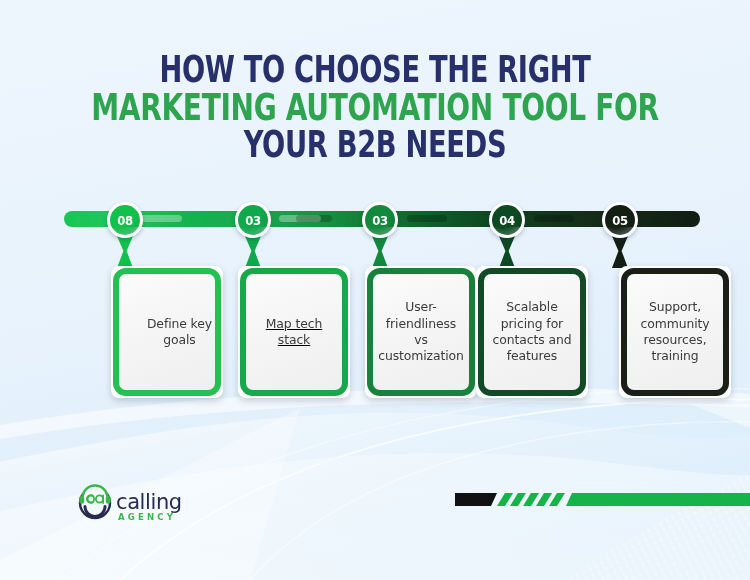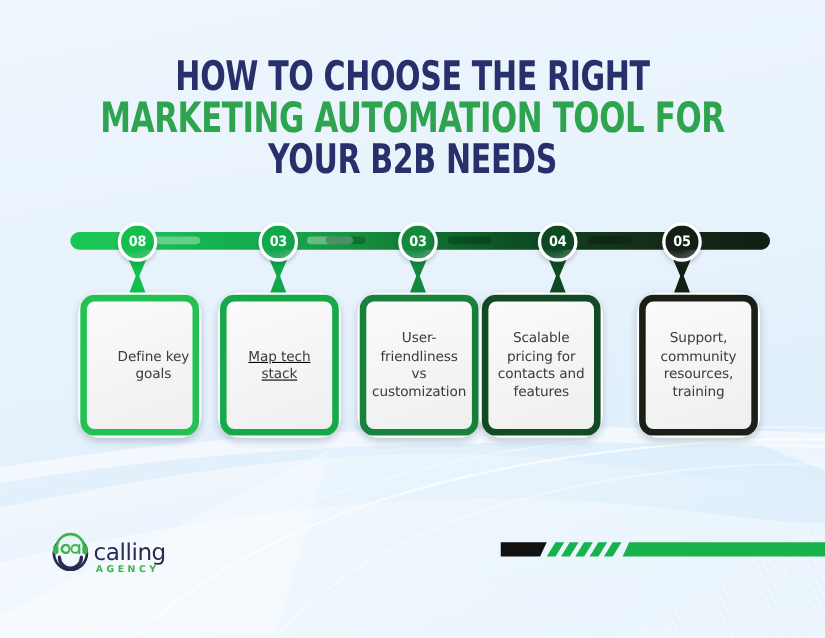--- a/index.html
+++ b/index.html
@@ -95,24 +95,25 @@
     left:50%; top:34px;
     transform:translateX(-50%);
     width:22px; height:32px;
   }
 
   
   .card {
     position:absolute;
     top:266px;
     width:112px; height:132px;
-    border-radius:20px;
+    border-radius:8px;
     background:#ffffff;
     padding:2px;
     box-shadow:0 3px 7px rgba(40,60,80,0.22);
+    margin-left:40px;
   }
   .card-inner {
     width:100%; height:100%;
     border-radius:13px;
     border-width:6px;
     border-style:solid;
     background:linear-gradient(160deg,#fbfbfb 0%,#f4f4f4 55%,#efefef 100%);
     display:flex; align-items:center; justify-content:center;
     padding:4px 3px;
   }
@@ -122,21 +123,21 @@
     line-height:1.32;
     color:#3b3b3b;
     text-align:center;
     white-space:pre-line;
     letter-spacing:-0.1px;
   }
 
   
   .logo {
     position:absolute;
-    left:43px; top:483px;
+    left:74px; top:483px;
     width:122px; height:44px;
   }
 
   
   .deco-bar {
     position:absolute;
     left:455px; top:489px;
     height:20px; width:295px;
   }
 </style>

